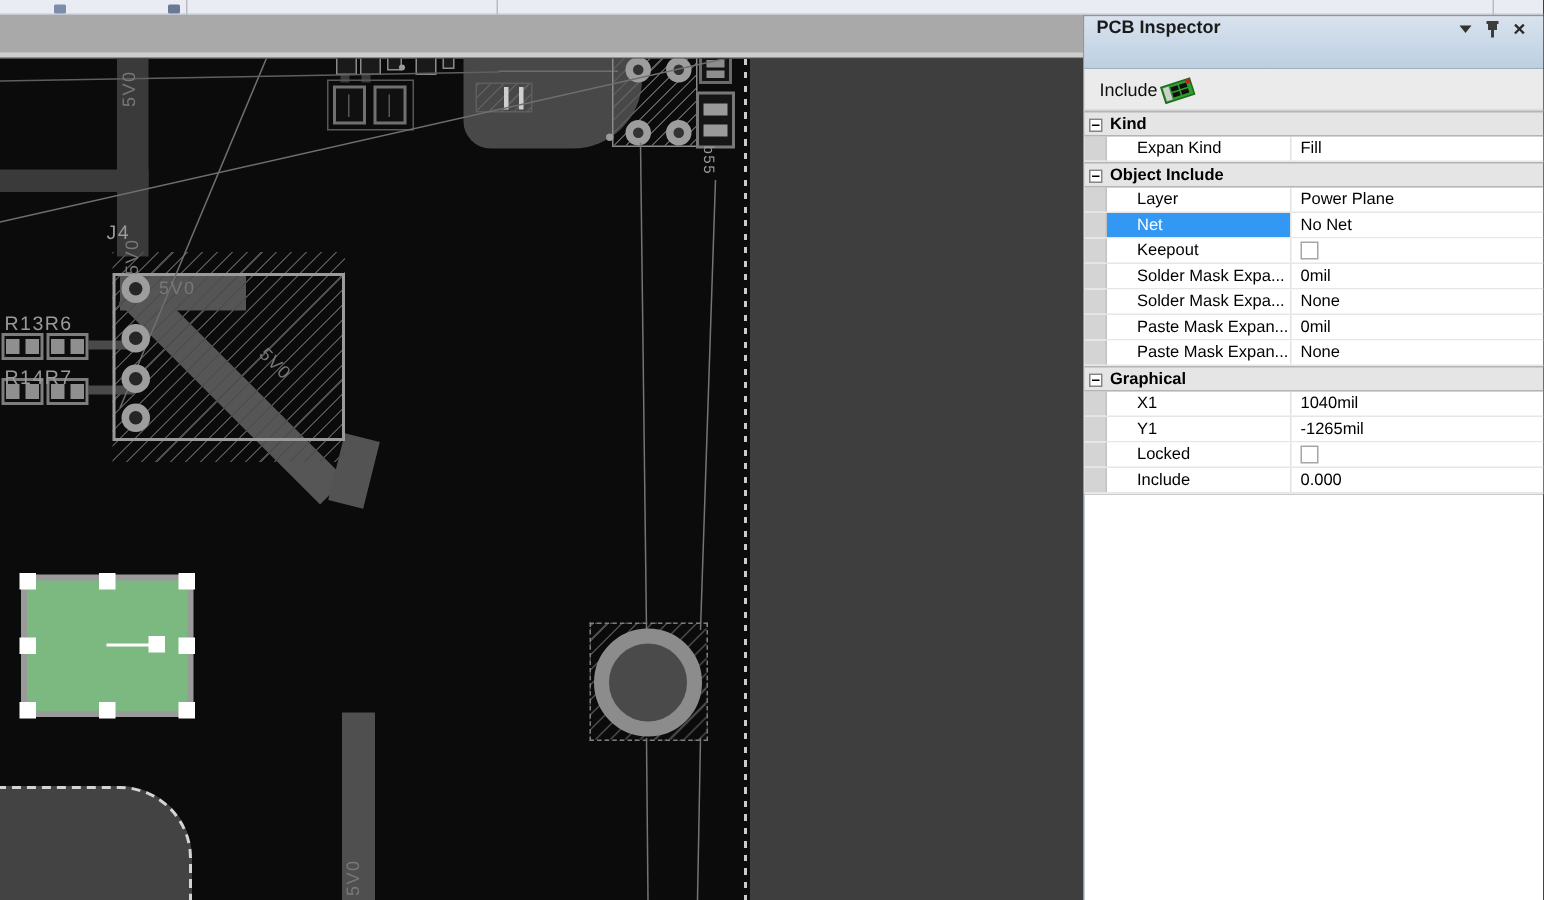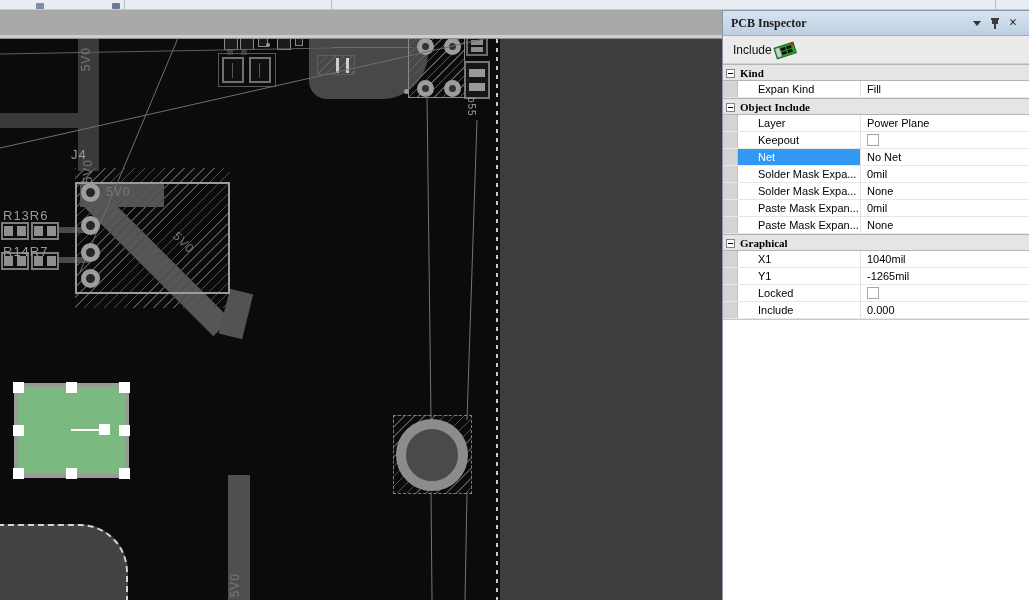--- a/index.html
+++ b/index.html
@@ -80,22 +80,22 @@
   .rot-line { position:absolute; left:53px; top:42px; width:34px; height:2px; background:#fff; }
 
   .rounded-region { position:absolute; left:-3px; top:485px; width:131px; height:118px;
     background:#434343; border:2px dashed #d4d4d4; border-top-right-radius:48px; z-index:3; }
 
   .bottom-vtrace { position:absolute; left:228px; top:436px; width:22px; height:125px; background:#4f4f4f; z-index:2; }
 
   
   .inspector { position:absolute; left:722px; top:10px; width:307px; height:590px;
     background:#fff; border-left:1px solid #8c97a5; border-top:1px solid #8c97a5; }
-  .title-bar { position:relative; height:25px; background:linear-gradient(#d9e2ee,#bcd0e2);
-    border-bottom:1px solid #9fb0c0; display:flex; align-items:center; padding:0 8px;font-family:Liberation Serif, serif; }
+  .title-bar { position:relative; height:35px; background:linear-gradient(#d9e2ee,#bcd0e2);
+    border-bottom:1px solid #9fb0c0; display:flex; align-items:flex-start; padding:0 8px; }
   .title-bar .title { font-size:12px; font-weight:bold; color:#1b1b1b; flex:1; }
   .tb-btn { width:16px; height:16px; display:flex; align-items:center; justify-content:center; margin-left:2px; cursor:default; }
   .arrow-down { width:0; height:0; border-left:4px solid transparent; border-right:4px solid transparent; border-top:5px solid #333; }
   .pin { position:relative; width:10px; height:12px; }
   .pin i { position:absolute; display:block; background:#3c3c3c; }
   .pin .p1 { left:1px; top:1px; width:8px; height:2px; }
   .pin .p2 { left:2px; top:3px; width:6px; height:4px; }
   .pin .p3 { left:4px; top:7px; width:2px; height:5px; }
   .close-x { font-size:14px; font-weight:bold; color:#2a2a2a; line-height:14px; }
 
@@ -104,21 +104,21 @@
   .include-row a { color:#2b5fce; text-decoration:underline; margin-left:5px; flex:1; }
   .pcb-icon { width:26px; height:22px; }
 
   .property-grid { font-size:11px; color:#000; border-bottom:1px solid #c9c9c9; }
   .grid-header { position:relative; height:17px; background:#e5e5e5;
     border-top:1px solid #b4b4b4; border-bottom:1px solid #b4b4b4;
     display:flex; align-items:center; font-weight:bold; }
   .collapse-box { position:absolute; left:3px; top:4px; width:9px; height:9px; background:#fff;
     border:1px solid #848484; }
   .collapse-box .minus { position:absolute; left:1px; top:3px; width:5px; height:1px; background:#000; }
-  .grid-header .sec-label { margin-left:17px;font-family:Liberation Serif, serif; }
+  .grid-header .sec-label { margin-left:17px; }
   .grid-row { display:flex; height:17px; border-bottom:1px solid #e6e6e6; background:#fff; }
   .grid-row .gutter { width:15px; background:#d4d4d4; border-right:1px solid #c2c2c2; }
   .grid-row .label-cell { width:122px; display:flex; align-items:center; padding-left:20px; }
   .grid-row .value-cell { flex:1; display:flex; align-items:center; padding-left:6px; border-left:1px solid #e2e2e2; }
   .grid-row.selected .label-cell { background:#3398f4; color:#fff; }
   .checkbox { width:12px; height:12px; background:#fff; border:1px solid #a6a6a6; }
 </style>
 </head>
 <body>
 
@@ -299,32 +299,32 @@
           <span class="collapse-box">
             <span class="minus"></span>
           </span>
           <span class="sec-label">Object Include</span>
         </div>
         <div class="grid-row">
           <span class="gutter"></span>
           <span class="label-cell">Layer</span>
           <span class="value-cell">Power Plane</span>
         </div>
+        <div class="grid-row selected">
+          <span class="gutter"></span>
+          <span class="label-cell">Net</span>
+          <span class="value-cell">No Net</span>
+        </div>
         <div class="grid-row">
           <span class="gutter"></span>
           <span class="label-cell">Keepout</span>
           <span class="value-cell">
             <span class="checkbox"></span>
           </span>
         </div>
-        <div class="grid-row selected">
-          <span class="gutter"></span>
-          <span class="label-cell">Net</span>
-          <span class="value-cell">No Net</span>
-        </div>
         <div class="grid-row">
           <span class="gutter"></span>
           <span class="label-cell">Solder Mask Expa...</span>
           <span class="value-cell">0mil</span>
         </div>
         <div class="grid-row">
           <span class="gutter"></span>
           <span class="label-cell">Solder Mask Expa...</span>
           <span class="value-cell">None</span>
         </div>

